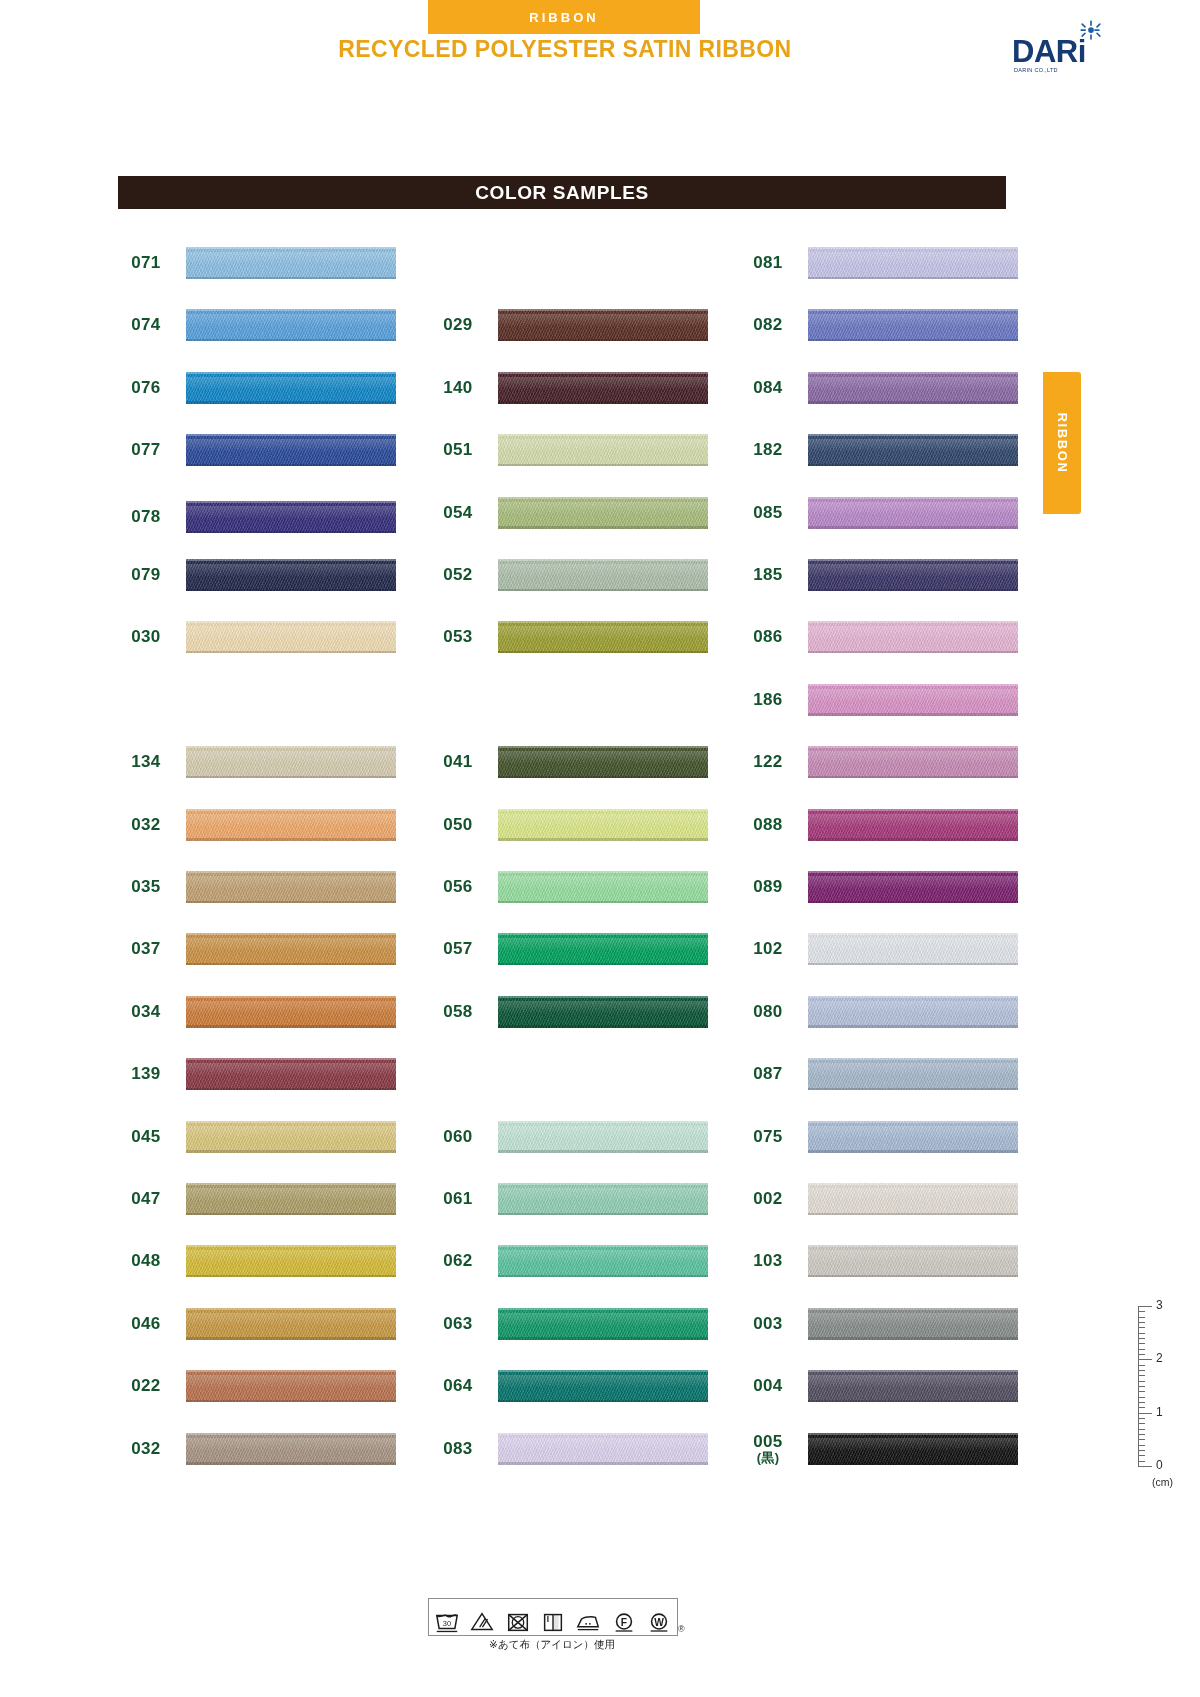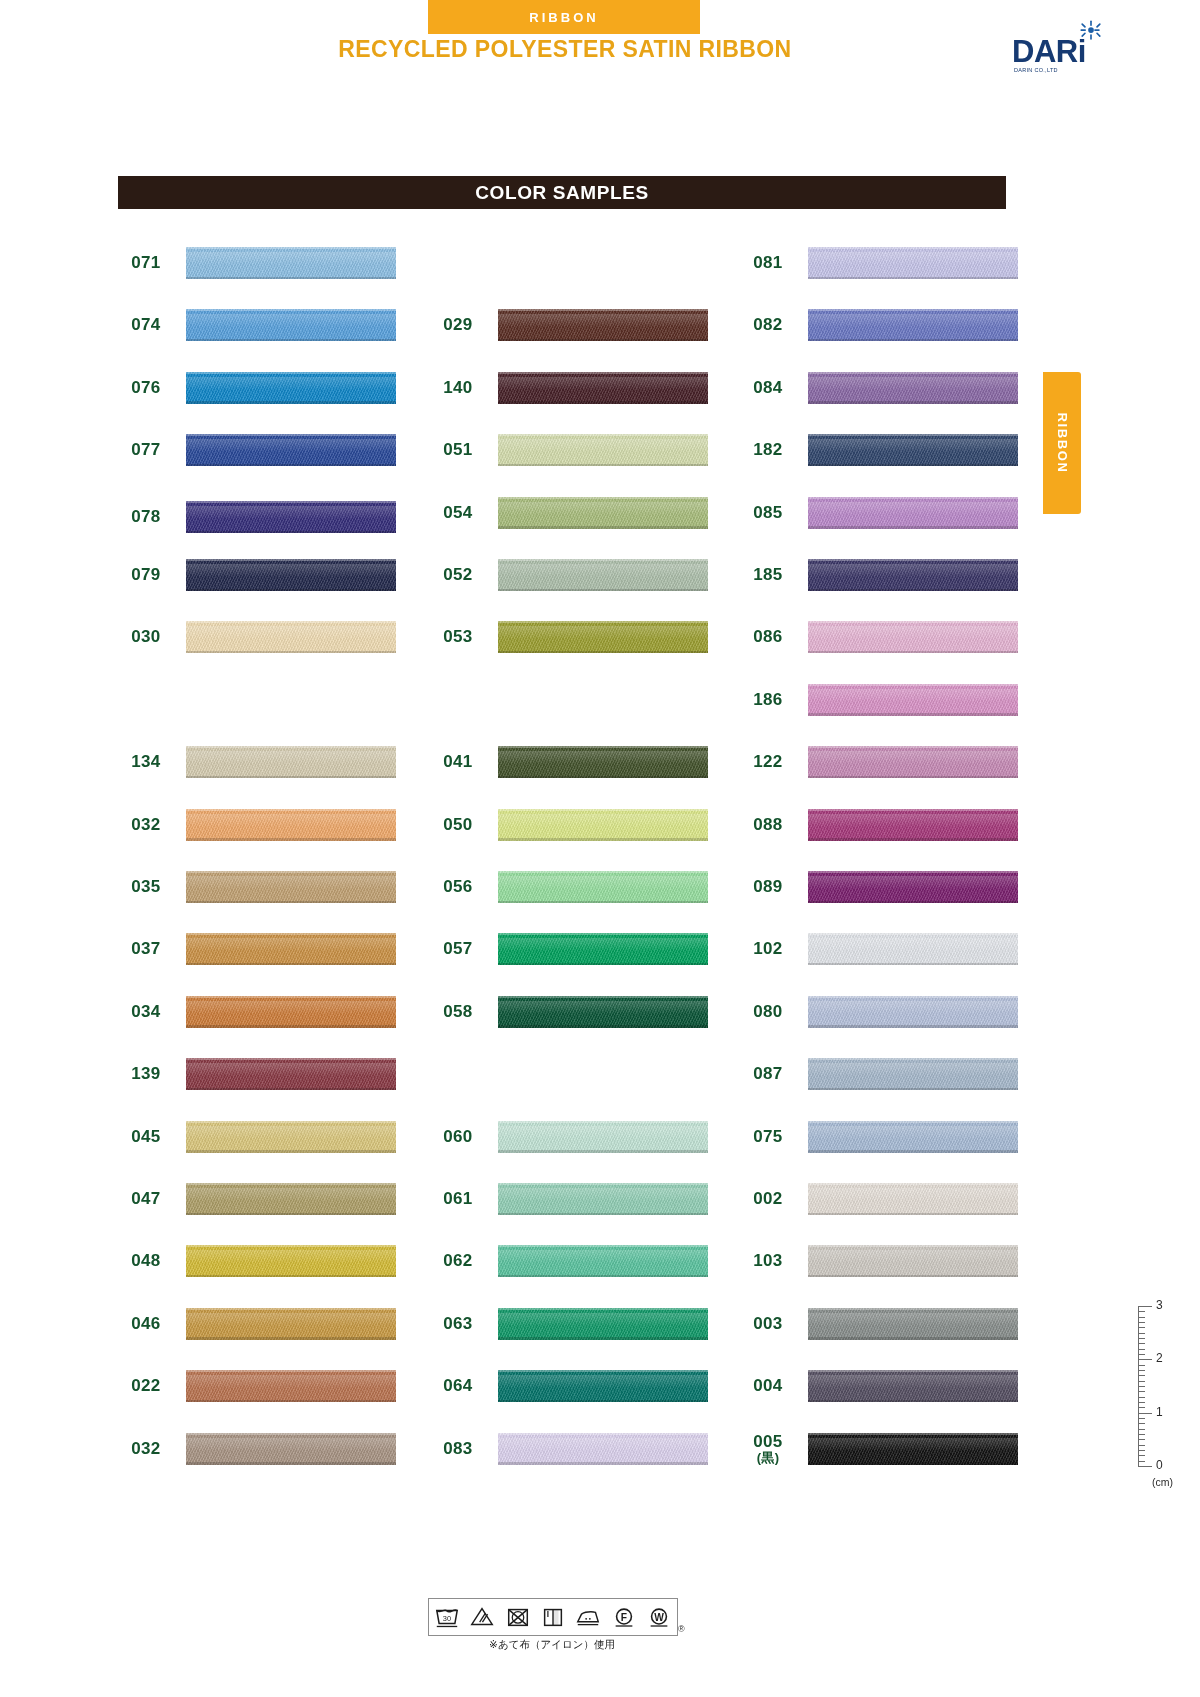--- a/index.html
+++ b/index.html
@@ -100,21 +100,21 @@
   .swatch-chip .sheen{
     position:absolute;left:0;right:0;top:5px;height:13px;
     background:linear-gradient(to bottom, rgba(255,255,255,.17), rgba(255,255,255,0));
   }
 
   
   #care{position:absolute;left:428px;top:1598px;width:260px;height:62px;}
   #care-box{
     position:absolute;left:0;top:0;width:248px;height:36px;
     border:1px solid #8d8d8d;
-    display:flex;align-items:center;justify-content:space-around;
+    display:flex;align-items:flex-end;justify-content:space-around;
     background:#ffffff;
   }
   .care-icon{width:28px;height:26px;}
   #care-note{
     position:absolute;left:0;top:40px;width:248px;text-align:center;
     font-size:10.5px;color:#1d1d1d;
     font-family:"DejaVu Sans","Liberation Sans",sans-serif;
   }
   #care-reg{
     position:absolute;left:250px;top:26px;

